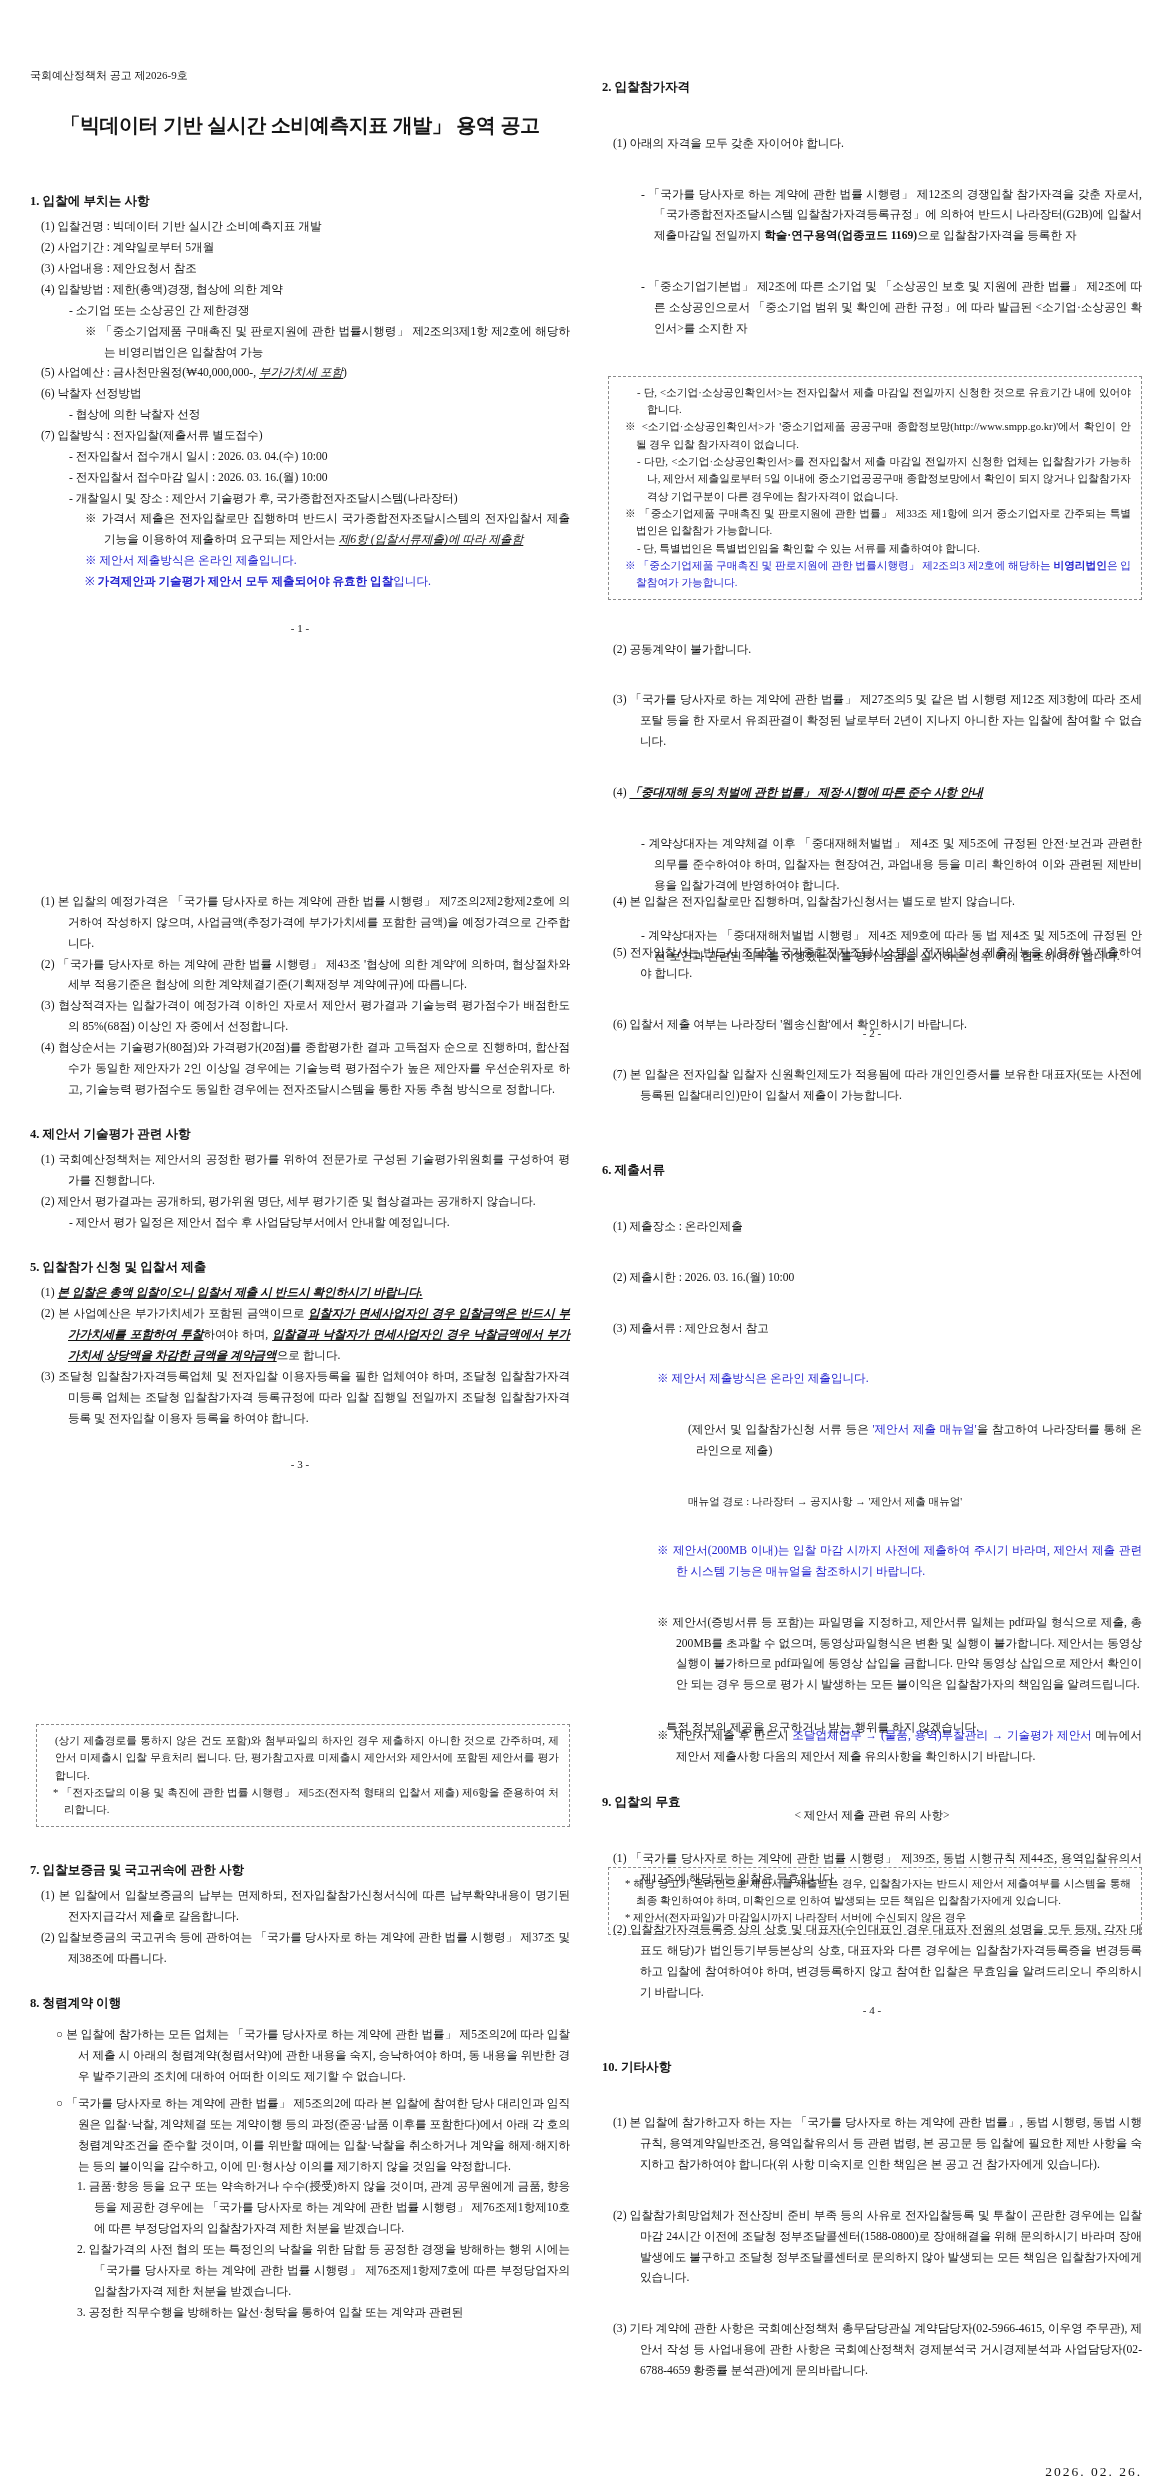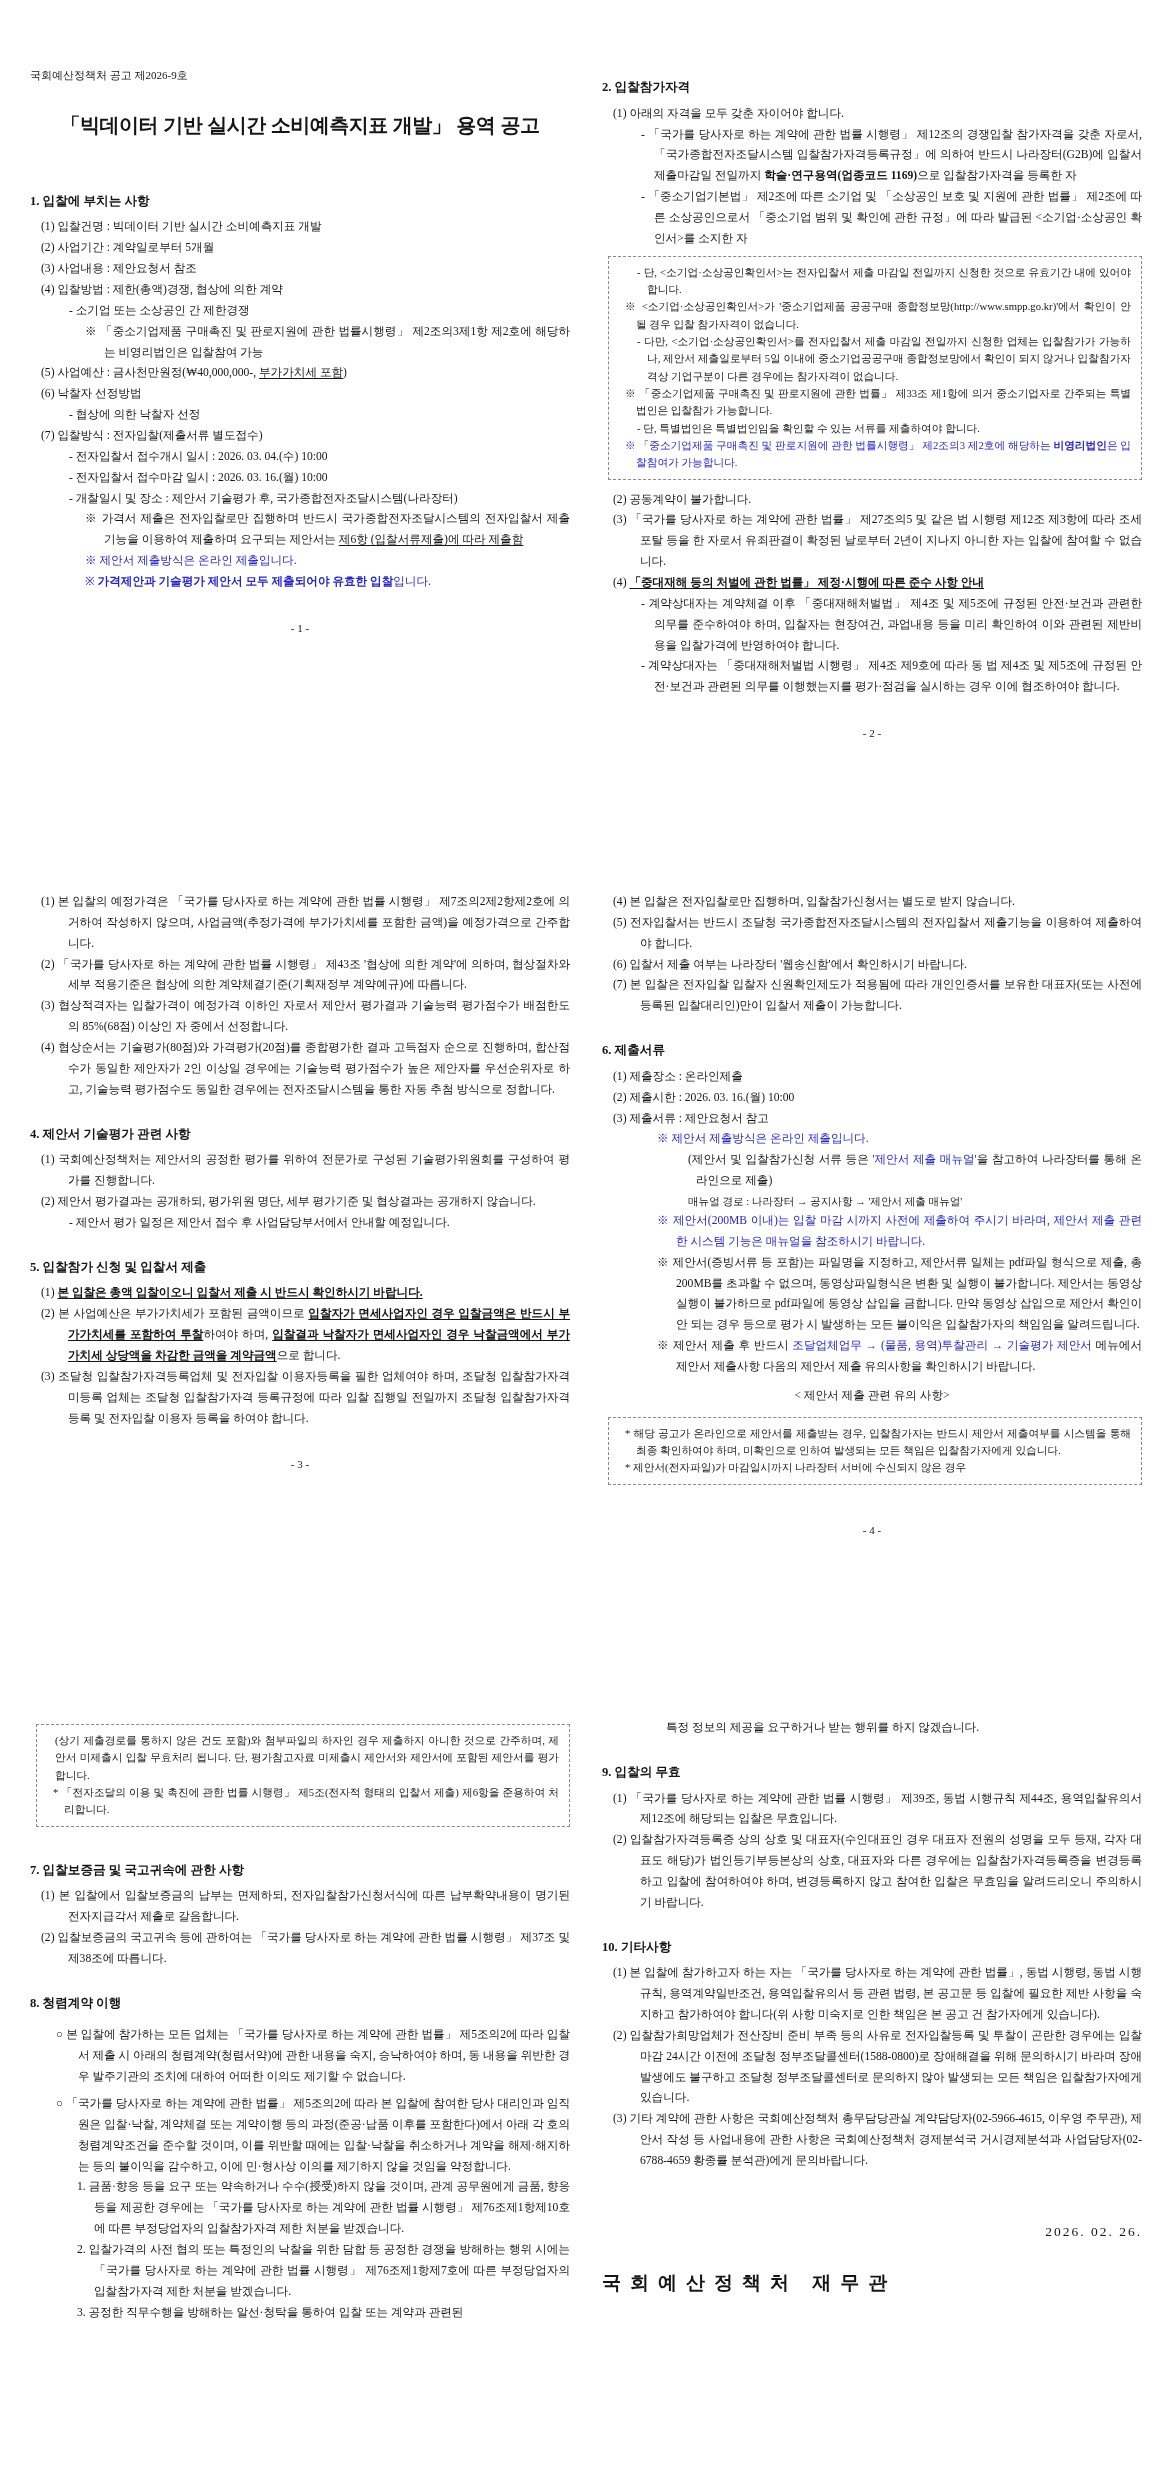--- a/index.html
+++ b/index.html
@@ -1,20 +1,20 @@
 <!DOCTYPE html>
 <html><head>
 <meta charset="utf-8">
 <style>
   html,body{margin:0;padding:0;background:#ffffff;}
   body{width:1168px;height:2478px;font-family:"Liberation Serif","DejaVu Serif",serif;color:#151515;}
   .doc{display:grid;grid-template-columns:584px 584px;grid-auto-rows:826px;width:1080px;margin-top:36px;}
   .page{box-sizing:border-box;position:relative;display:flex;flex-direction:column;
         font-size:11.6px;line-height:1.8;text-align:justify;padding:30px 14px 10px 30px;}
-  .page.pr{padding:30px 26px 10px 18px;}
+  .page.pr{padding:30px 26px 10px 18px;gap:30px;}
   .blk{margin:0;}
   .meta{font-size:11px;text-align:left;margin-bottom:8px;}
   .title{font-family:Liberation Sans, sans-serif;font-weight:800;font-size:20px;
          text-align:center;letter-spacing:-0.5px;margin:18px 0 30px;line-height:1.3;}
   .h{font-weight:bold;font-size:12.6px;margin:22px 0 5px;text-align:left;}
   .page .h:first-child{margin-top:10px;}
   .lv1{padding-left:38px;text-indent:-27px;}
   .lv2{padding-left:52px;text-indent:-13px;}
   .lv3{padding-left:74px;text-indent:-19px;}
   .lv4{padding-left:94px;text-indent:-8px;}
@@ -27,21 +27,21 @@
        font-size:10.7px;line-height:1.62;}
   .bxp{padding-left:17px;text-indent:-11px;}
   .bx1{padding-left:28px;text-indent:-10px;}
   .bxc{padding-left:8px;}
   .date{text-align:right;font-size:13.5px;letter-spacing:2px;margin-top:48px;}
   .sig{font-family:"Liberation Sans","DejaVu Sans",sans-serif;font-weight:800;font-size:19px;
        text-align:left;letter-spacing:9px;margin-top:22px;}
   .pgnum{text-align:center;font-size:11px;margin-top:26px;}
   .p5 .pgnum,.p6 .pgnum{margin-top:auto;padding-top:26px;}
   .b{font-weight:bold;}
-  .u{text-decoration:underline;text-underline-offset:2px;}
+  .u{text-decoration:underline;text-underline-offset:2px;font-style:italic;}
   .k{color:#2424d0;}
 </style>
 </head>
 <body>
 
 <div class="doc">
     <div class="page p1 pl">
       <div class="blk meta">국회예산정책처 공고 제2026-9호</div>
       <div class="blk title">「빅데이터 기반 실시간 소비예측지표 개발」 용역 공고</div>
       <div class="blk h">1. 입찰에 부치는 사항</div>

